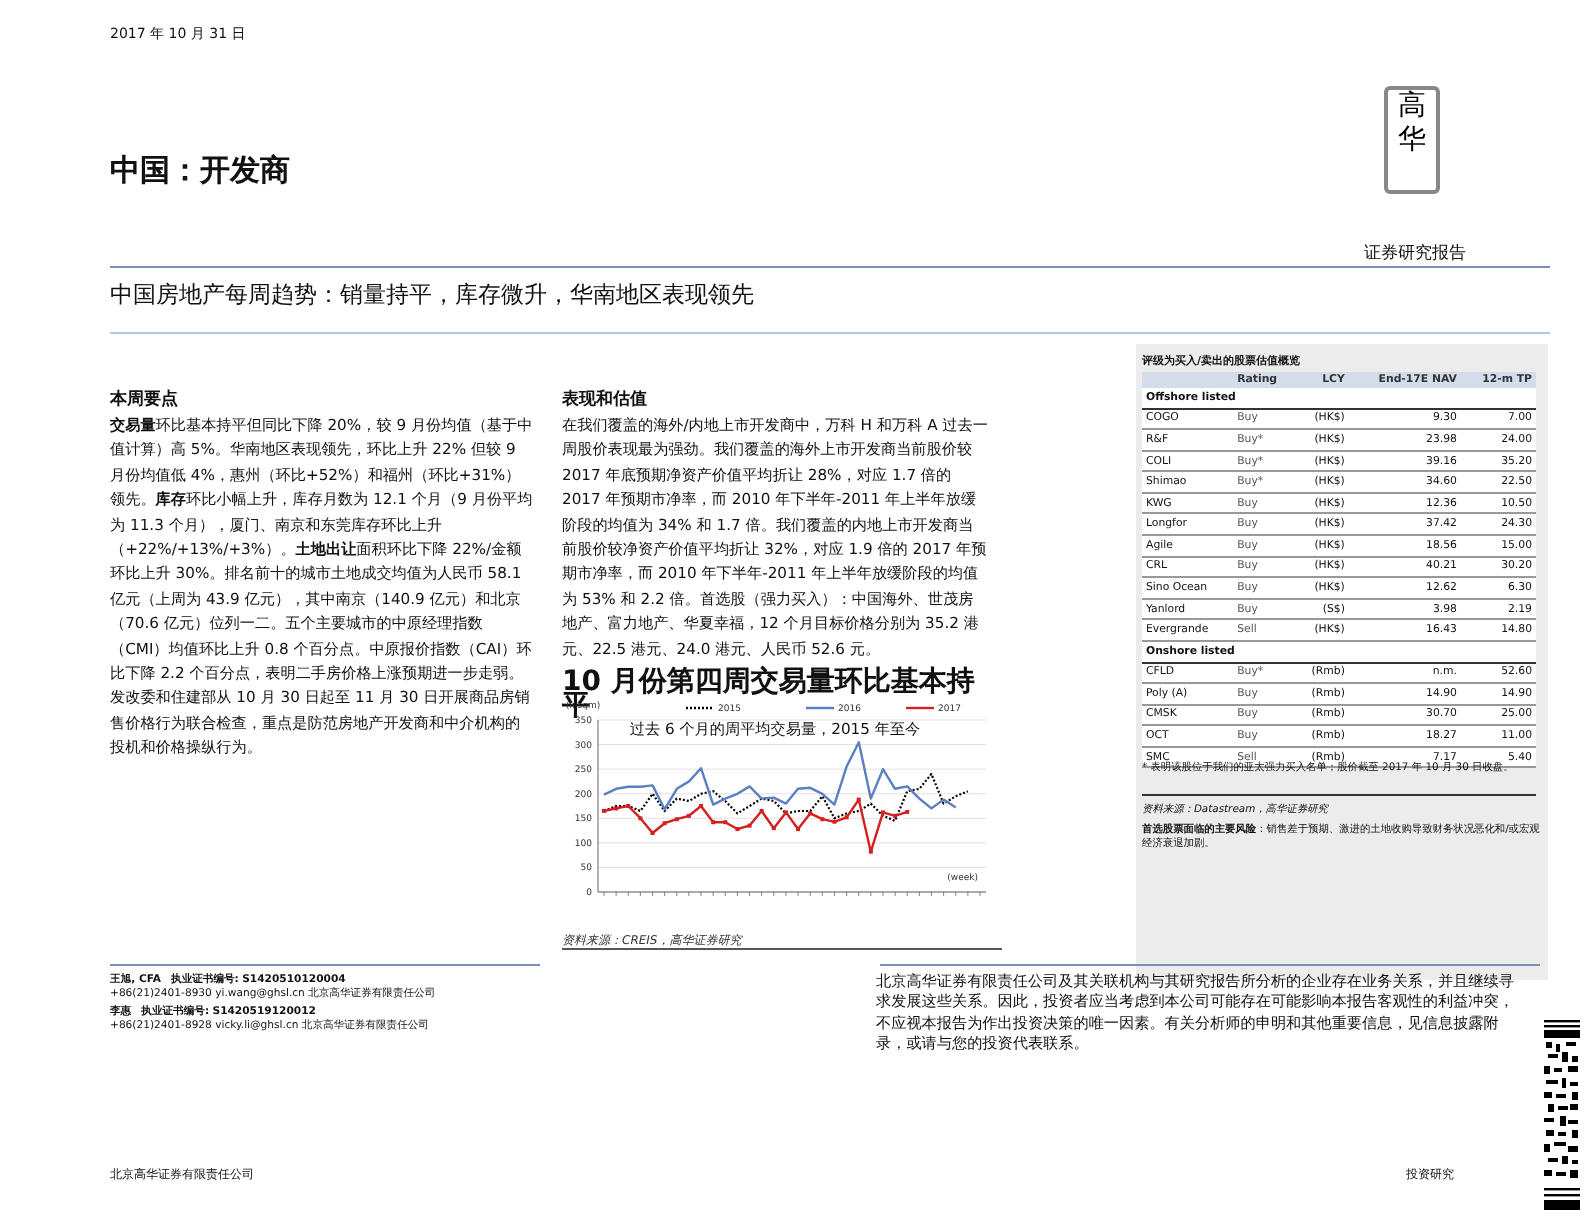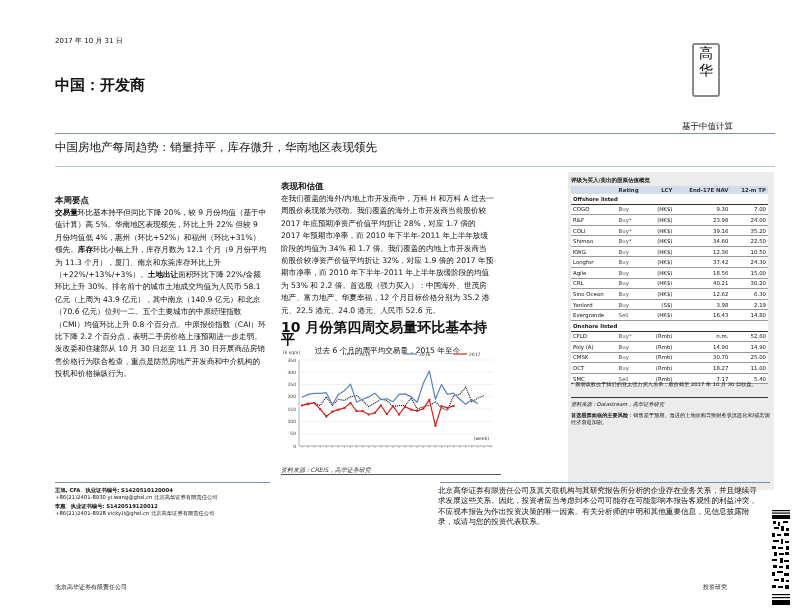--- a/index.html
+++ b/index.html
@@ -1,28 +1,28 @@
 <!DOCTYPE html>
 <html><head>
 <meta charset="utf-8">
 <style>
   html, body { margin: 0; padding: 0; background: #ffffff; }
   body { width: 792px; height: 612px; position: relative; overflow: hidden;
          font-family: "DejaVu Sans", "Liberation Sans", sans-serif; color: #111; }
   .abs { position: absolute; }
-  .date { left: 55px; top: 36px; font-size: 7px; }
+  .date { left: 55px; top: 12px; font-size: 7px; }
   .sector-title { left: 55px; top: 76px; font-size: 15px; font-weight: bold; }
   .logo { left: 692px; top: 43px; width: 24px; height: 50px; border: 2px solid #888; border-radius: 3px; color:#000000; font-size: 14px; line-height: 17px; text-align:center; }
   .report-type { left: 682px; top: 121px; font-size: 8.5px; }
   .rule-top { left: 55px; top: 133px; width: 720px; height: 1px; background: #7b8fb5; }
   .headline { left: 55px; top: 140px; font-size: 11.5px; }
   .rule-head { left: 55px; top: 166px; width: 720px; height: 1px; background: #b8c4d8; }
   .col { font-size: 7.6px; line-height: 12.4px; margin-top: 24px; }
   .col-left { left: 55px; top: 170px; width: 212px; }
-  .col-mid { left: 281px; top: 156px; width: 213px; }
+  .col-mid { left: 281px; top: 170px; width: 213px; }
   .sec-head { font-weight: bold; font-size: 8.5px; line-height: 13px; }
   .b { font-weight: bold; }
   .chart-title { font-weight: bold; font-size: 14px; margin-top: 4px; line-height: 12px; }
   .chart-sub { font-size: 7.6px; line-height: 11px; text-align: center; }
   .chart-box { left: 281px; top: 346px; width: 220px; height: 116px; }
   .chart-source { left: 281px; top: 466px; font-size: 6px; font-style: italic; color:#333; }
   .chart-rule { left: 281px; top: 474px; width: 220px; height: 1px; background:#555; }
   .side-panel { left: 568px; top: 172px; width: 206px; height: 318px; background: #ececec; }
   .tbl-title { left: 571px; top: 177px; font-size: 5.5px; font-weight: bold; }
   table.val { position: absolute; left: 571px; top: 186px; width: 197px; border-collapse: collapse; font-size: 5.4px; }
@@ -44,21 +44,21 @@
   .footer-r { left: 703px; top: 583px; font-size: 6px; }
   .legend { font-size: 4.5px; fill:#333; }
   .axis-t { font-size: 4.5px; fill:#333; }
 </style>
 </head>
 <body>
 
 <div class="abs date">2017 年 10 月 31 日</div>
 <div class="abs sector-title">中国：开发商</div>
 <div class="abs logo"><span>高华</span></div>
-<div class="abs report-type">基于中值计算</div>
+<div class="abs report-type">证券研究报告</div>
 <div class="abs rule-top"></div>
 <div class="abs headline">中国房地产每周趋势：销量持平，库存微升，华南地区表现领先</div>
 <div class="abs rule-head"></div>
 
 <div class="abs col col-left">
   <div class="sec-head">本周要点</div>
   <div>
     <span class="b">交易量</span><span>环比基本持平但同比下降 20%，较 9 月份均值（基于中值计算）高 5%。华南地区表现领先，环比上升 22% 但较 9 月份均值低 4%，惠州（环比+52%）和福州（环比+31%）领先。</span><span class="b">库存</span><span>环比小幅上升，库存月数为 12.1 个月（9 月份平均为 11.3 个月），厦门、南京和东莞库存环比上升（+22%/+13%/+3%）。</span><span class="b">土地出让</span><span>面积环比下降 22%/金额环比上升 30%。排名前十的城市土地成交均值为人民币 58.1 亿元（上周为 43.9 亿元），其中南京（140.9 亿元）和北京（70.6 亿元）位列一二。五个主要城市的中原经理指数（CMI）均值环比上升 0.8 个百分点。中原报价指数（CAI）环比下降 2.2 个百分点，表明二手房价格上涨预期进一步走弱。</span>
   </div>
   <div>发改委和住建部从 10 月 30 日起至 11 月 30 日开展商品房销售价格行为联合检查，重点是防范房地产开发商和中介机构的投机和价格操纵行为。</div>

